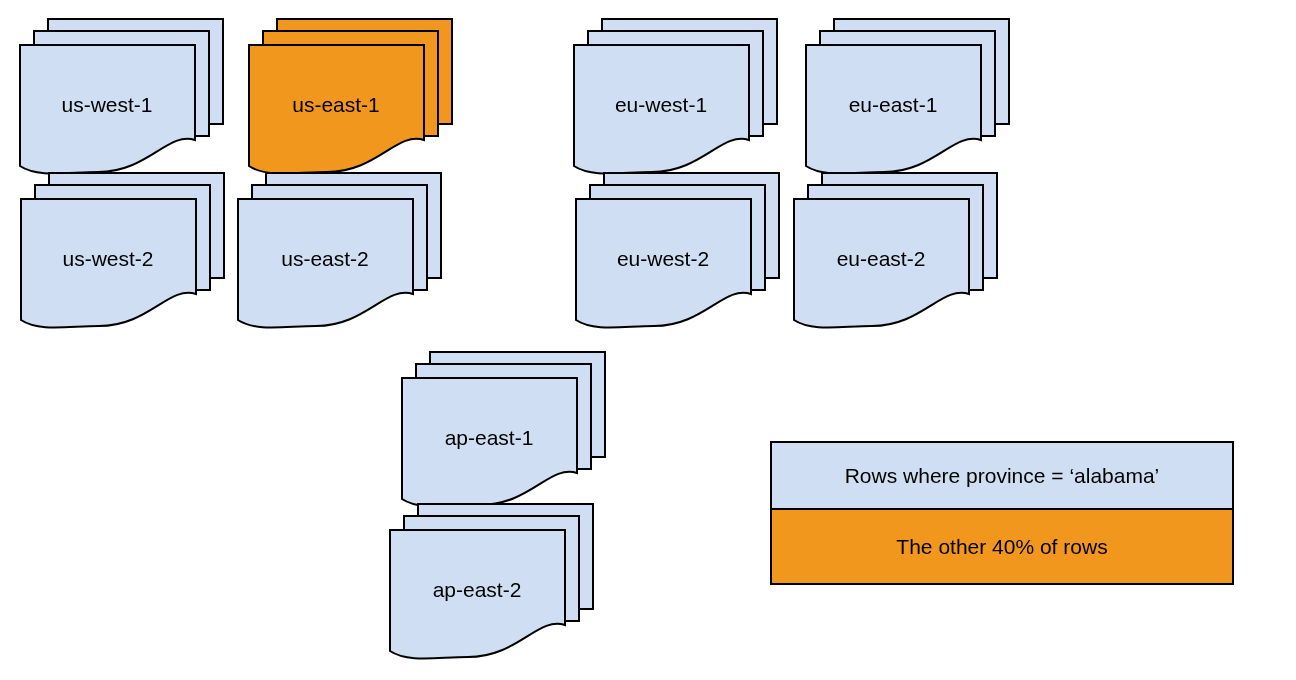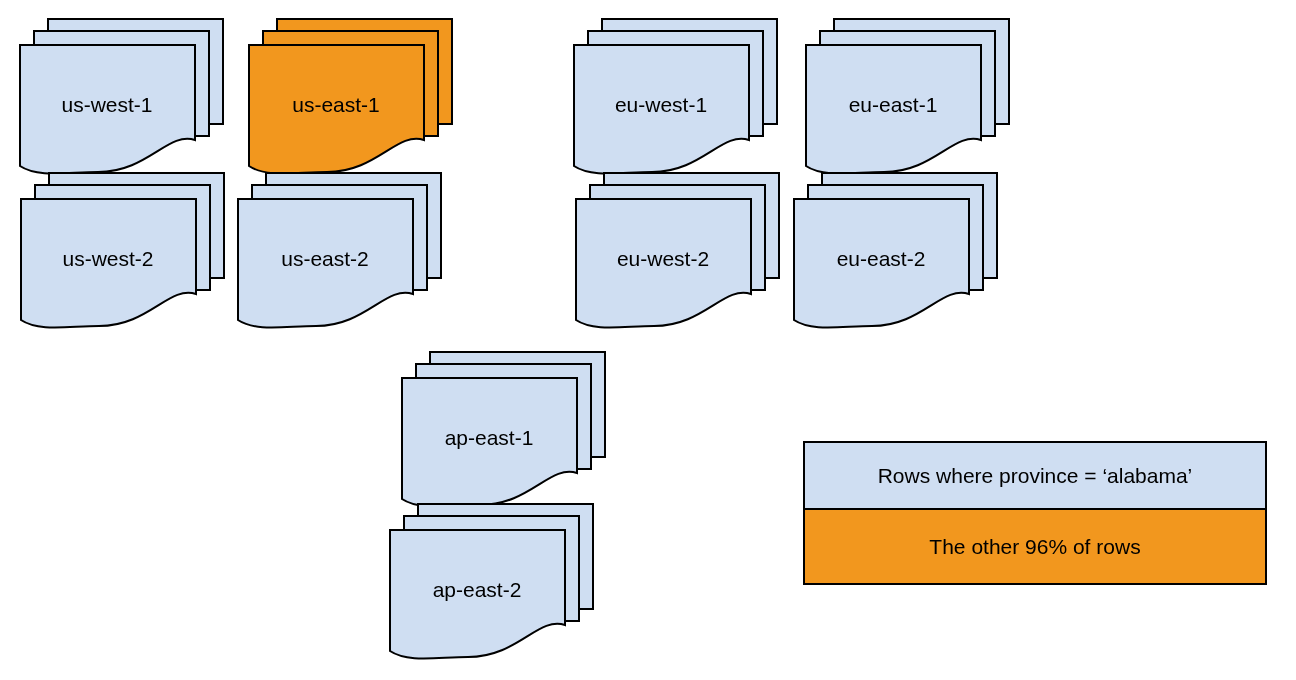--- a/index.html
+++ b/index.html
@@ -108,21 +108,21 @@
         <text x="88" y="94" text-anchor="middle">ap-east-1</text>
       </svg>
       <svg class="stack" viewBox="0 0 206 162" width="206" height="162" style="left: 389px; top: 503px;">
         <rect x="29" y="1" width="175" height="105" fill="#cfdef2" stroke="#000000" stroke-width="2"></rect>
         <rect x="15" y="13" width="175" height="105" fill="#cfdef2" stroke="#000000" stroke-width="2"></rect>
         <path d="M1,27 H176 V122 C149,113 129,154 79,154 C49,154 19,160 1,148 Z" fill="#cfdef2" stroke="#000000" stroke-width="2"></path>
         <text x="88" y="94" text-anchor="middle">ap-east-2</text>
       </svg>
     </div>
 
-  <div class="legend" id="legend" style="left: 803px; top: 441px; width: 464px; height: 144px;">
+  <div class="legend" id="legend" style="left: 770px; top: 441px; width: 464px; height: 144px;">
     <div class="legend-row first" id="legend-row-0" style="background: rgb(207, 222, 242);">
       <span>Rows where province = ‘alabama’</span>
     </div>
     <div class="legend-row second" id="legend-row-1" style="background: rgb(242, 151, 30);">
-      <span>The other 96% of rows</span>
+      <span>The other 40% of rows</span>
     </div>
   </div>
 </div>
 
 </body></html>

